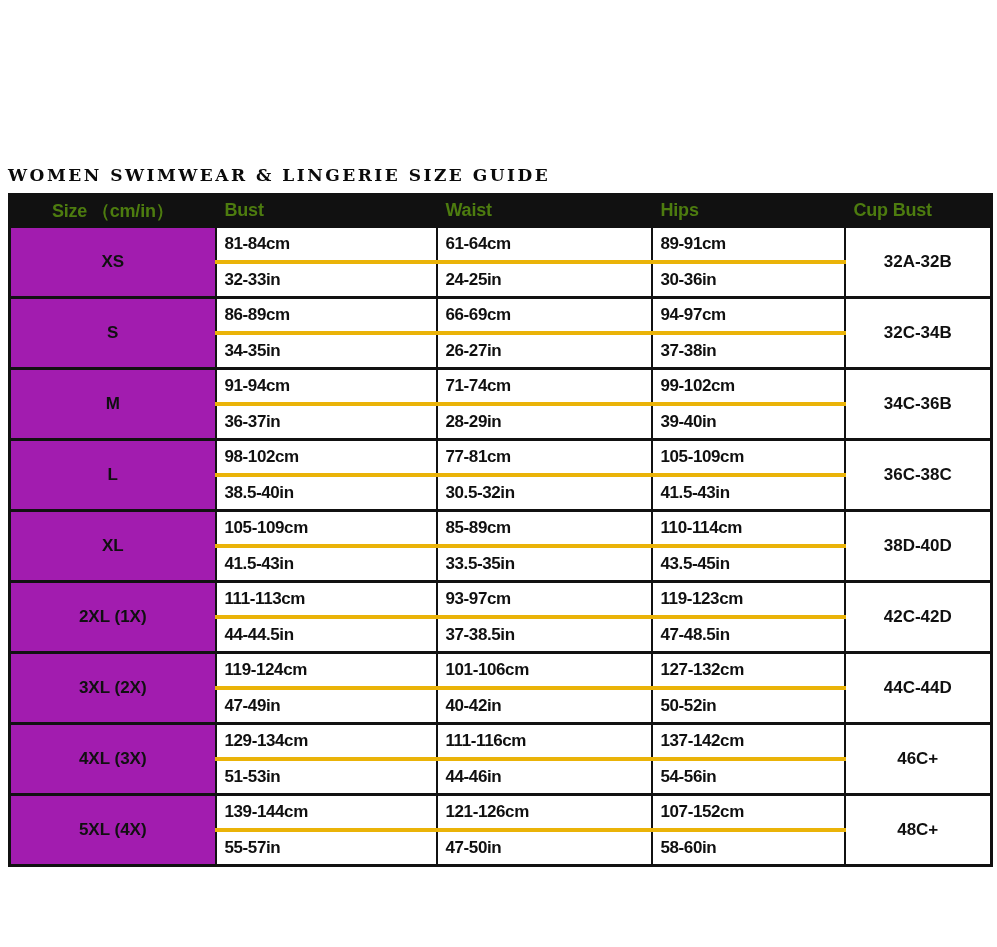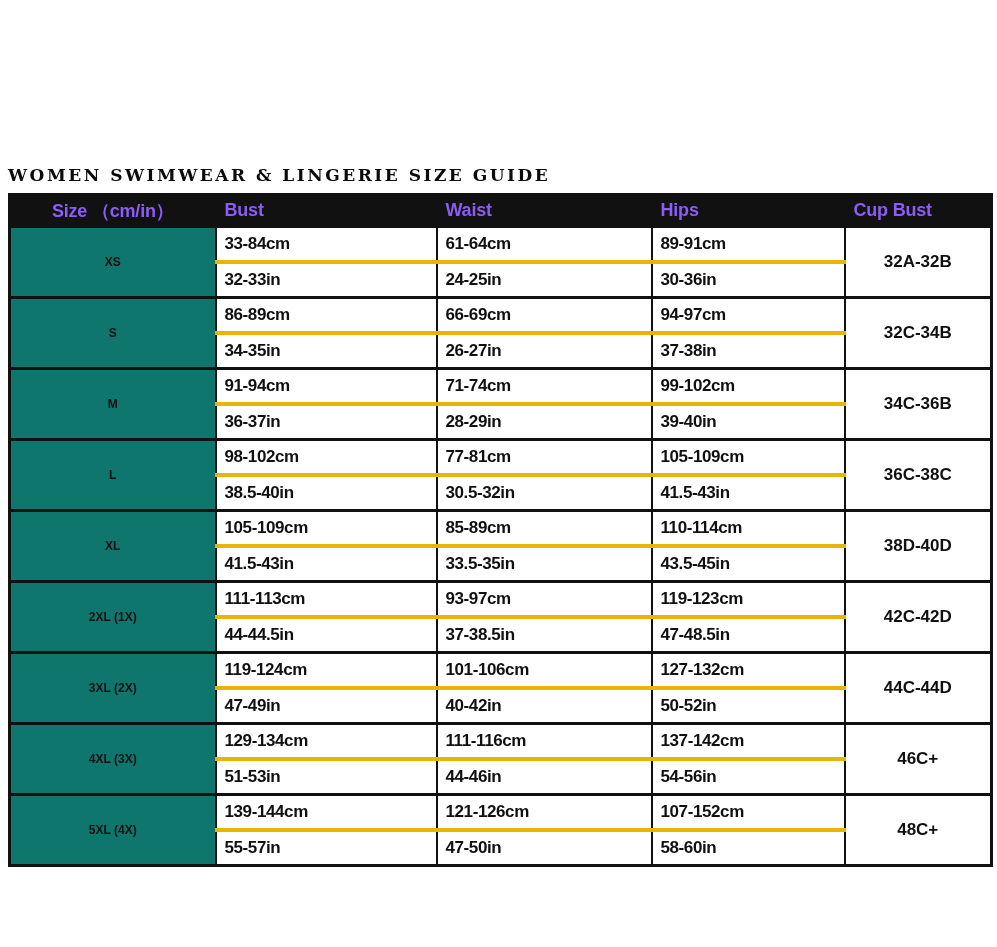--- a/index.html
+++ b/index.html
@@ -35,21 +35,21 @@
     border: 3px solid #111111;
   }
   col.c-size  { width: 206px; }
   col.c-bust  { width: 221px; }
   col.c-waist { width: 215px; }
   col.c-hips  { width: 193px; }
   col.c-cup   { width: 147px; }
 
   thead th {
     background: #111111;
-    color: #8b5cf6;
+    color: #4d7c0f;
     height: 29px;
     font-size: 18px;
     font-weight: bold;
     text-align: left;
     padding: 0 0 0 8px;
     letter-spacing: -0.2px;
     border-left: 2px solid #111111;
   }
   thead th.th-size { text-align: center; padding-left: 0; }
 
@@ -59,24 +59,24 @@
     font-weight: bold;
     letter-spacing: -0.4px;
     padding: 0 0 0 8px;
     text-align: left;
     vertical-align: middle;
     background: #ffffff;
     border-left: 2px solid #111111;
     color: #101010;
   }
   tbody td.size-cell {
-    background: #0f766e;
+    background: #a21caf;
     text-align: center;
     padding: 0;
-    font-size: 12px;
+    font-size: 17px;
     letter-spacing: 0;
   }
   tbody td.cup-cell {
     text-align: center;
     padding: 0;
     letter-spacing: 0;
   }
   tbody tr.row-cm td { border-top: 3px solid #111111; }
   tbody tr.row-in td { border-top: 4px solid #eab308; }
 </style>
@@ -99,21 +99,21 @@
         <th class="th-size">Size （cm/in）</th>
         <th>Bust</th>
         <th>Waist</th>
         <th>Hips</th>
         <th>Cup Bust</th>
       </tr>
     </thead>
     <tbody id="table-body">
         <tr class="row-cm">
           <td class="size-cell" rowspan="2">XS</td>
-          <td>33-84cm</td>
+          <td>81-84cm</td>
           <td>61-64cm</td>
           <td>89-91cm</td>
           <td class="cup-cell" rowspan="2">32A-32B</td>
         </tr>
         <tr class="row-in">
           <td>32-33in</td>
           <td>24-25in</td>
           <td>30-36in</td>
         </tr>
         <tr class="row-cm">

